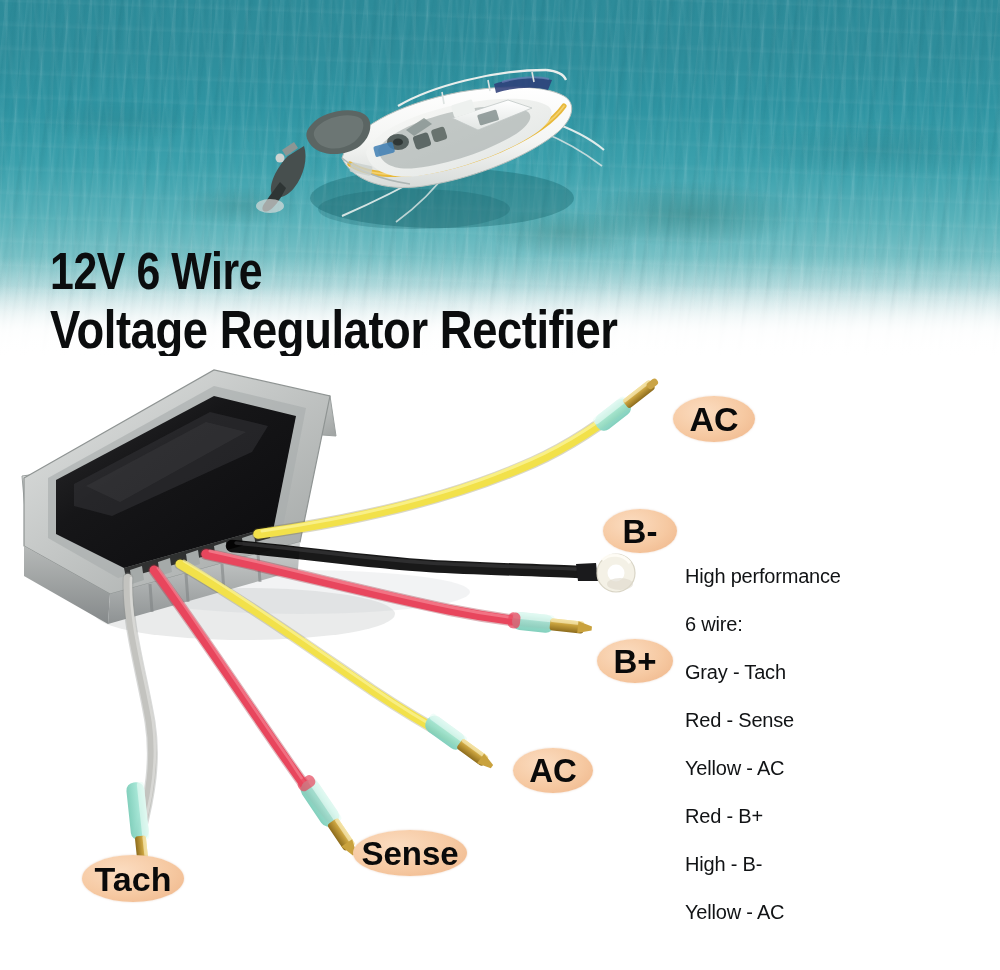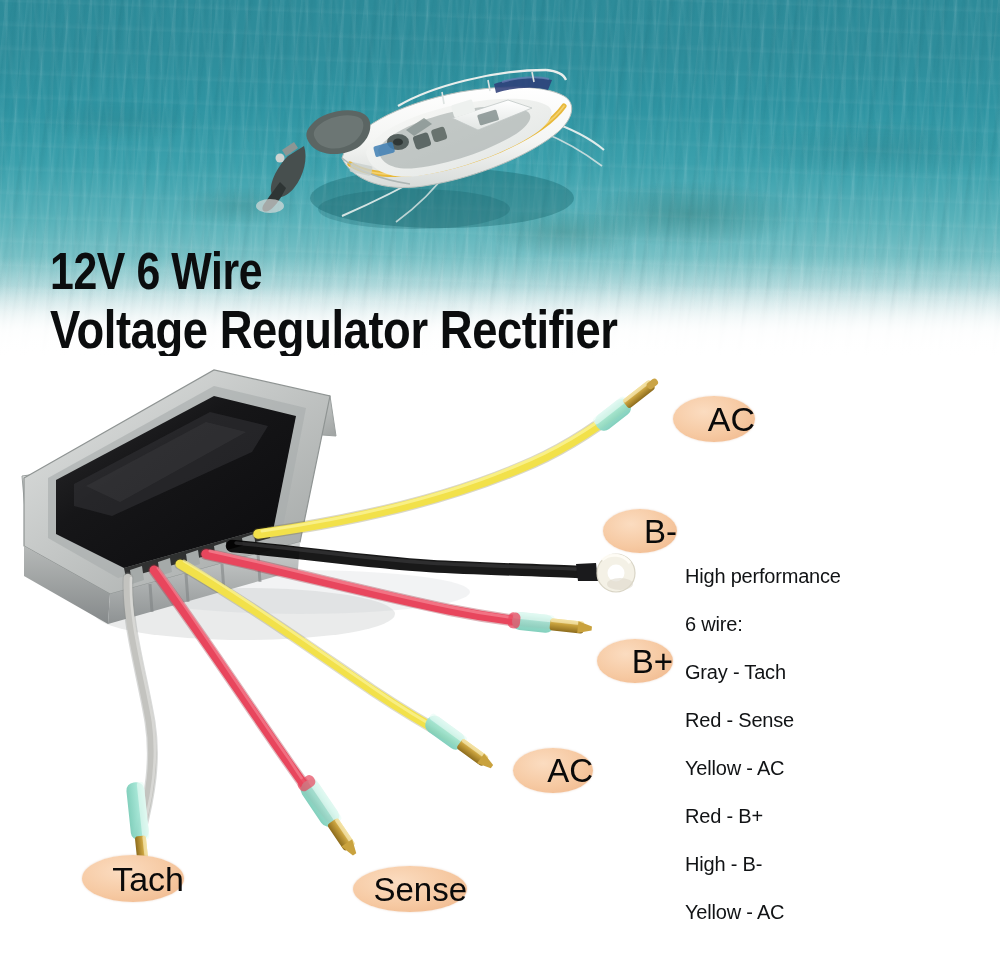--- a/index.html
+++ b/index.html
@@ -96,26 +96,26 @@
   #title-1 { font-size: 51px; }
   #title-2 { font-size: 54px; margin-top: 5px; }
 
   
   #product { position: absolute; left: 0; top: 356px; width: 1000px; height: 614px; background: #fff; }
   #prodsvg { position: absolute; left: 0; top: 0; width: 1000px; height: 614px; }
 
   
   .badge {
     position: absolute;
-    display: flex; align-items: center; justify-content: flex-end;
+    display: flex; align-items: center; justify-content: center;
     border-radius: 50%;
     background: radial-gradient(ellipse at 38% 34%, #fbdcc0 0%, #f6c9a2 55%, #eeb488 100%);
     color: #0a0a0a;
     font-family: "Liberation Sans Narrow", "Liberation Sans", sans-serif;
-    font-weight: normal;
+    font-weight: bold;
     text-align: center;
     line-height: 1;
     box-shadow: 0 0 2px rgba(190,130,90,.35);
   }
 
   
   #specs {
     position: absolute; left: 685px; top: 552px; width: 310px;
   }
   .spec-line {
@@ -388,21 +388,21 @@
       </div>
 
     <div class="badge" style="left:597px; top:283px; width:76px;  height:44px; font-size:33px;">
         <span>B+</span>
       </div>
 
     <div class="badge" style="left:513px; top:392px; width:80px;  height:45px; font-size:33px;">
         <span>AC</span>
       </div>
 
-    <div class="badge" style="left:353px; top:474px; width:114px; height:46px; font-size:33px;margin-top:36px;">
+    <div class="badge" style="left:353px; top:474px; width:114px; height:46px; font-size:33px;">
         <span>Sense</span>
       </div>
 
     <div class="badge" style="left:82px;  top:499px; width:102px; height:47px; font-size:34px;">
         <span>Tach</span>
       </div>
   </div>
 
   <div id="specs">
     <div class="spec-line">High performance</div>

